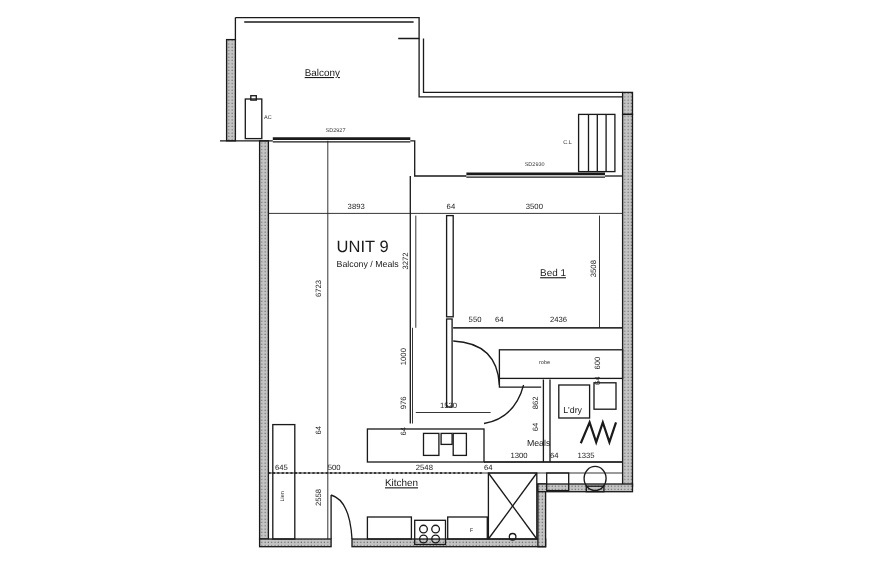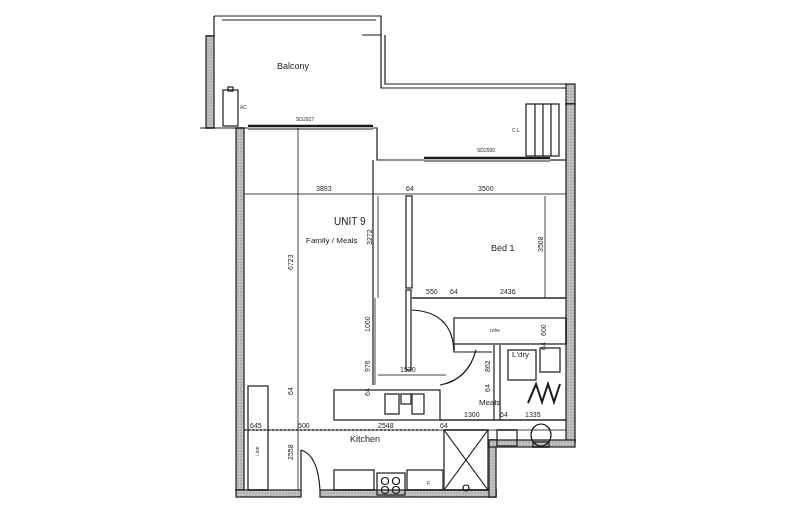--- a/index.html
+++ b/index.html
@@ -1,20 +1,20 @@
 <!DOCTYPE html>
 <html><head>
 <meta charset="utf-8">
 <style>
   html, body { margin:0; padding:0; background:#ffffff; }
   body { width:790px; height:527px; overflow:hidden; position:relative; font-family:"Liberation Sans", sans-serif; }
   svg { position:absolute; left:0; top:0; }
   .lbl { position:absolute; color:#1a1a1a; white-space:nowrap; font-family:"Liberation Sans", sans-serif; line-height:1; }
-  .room { font-size:9px; }
-  .title { font-size:10px;margin-left:28px; }
+  .room { font-size:9px;text-decoration:underline; }
+  .title { font-size:15px; }
   .sub { font-size:8px; }
   .dim { font-size:7px; color:#222; }
   .tiny { font-size:5px; color:#333; }
   .vert { transform-origin:left top; transform:rotate(-90deg); }
 </style>
 </head>
 <body>
 
 <svg width="790" height="527" viewBox="0 0 790 527" xmlns="http://www.w3.org/2000/svg">
   <defs>
@@ -126,25 +126,25 @@
       <line x1="375" y1="298" x2="375" y2="385"></line>
       <line x1="378" y1="375" x2="446" y2="375"></line>
       <line x1="244" y1="430" x2="566" y2="430"></line>
       <line x1="440" y1="420" x2="566" y2="420"></line>
     </g>
   </g>
 </svg>
 
 <div class="lbl room" style="left:277px;top:62px;">Balcony</div>
 <div class="lbl title" style="left:306px;top:217px;">UNIT 9</div>
-<div class="lbl sub" style="left:306px;top:237px;">Family / Meals</div>
+<div class="lbl sub" style="left:306px;top:237px;">Balcony / Meals</div>
 <div class="lbl room" style="left:463px;top:244px;margin-left:28px;">Bed 1</div>
 <div class="lbl room" style="left:350px;top:435px;">Kitchen</div>
 <div class="lbl sub" style="left:479px;top:399px;">Meals</div>
-<div class="lbl sub" style="left:512px;top:351px;">L'dry</div>
+<div class="lbl sub" style="left:512px;top:369px;">L'dry</div>
 <div class="lbl tiny" style="left:490px;top:328px;">robe</div>
 <div class="lbl tiny vert" style="left:255px;top:456px;">Lien</div>
 
 <div class="lbl tiny" style="left:240px;top:105px;">AC</div>
 <div class="lbl tiny" style="left:512px;top:128px;">C.L</div>
 <div class="lbl tiny" style="left:296px;top:117px;">SD2927</div>
 <div class="lbl tiny" style="left:477px;top:148px;">SD2930</div>
 <div class="lbl tiny" style="left:427px;top:481px;">F</div>
 
 <div class="lbl dim" style="left:316px;top:185px;">3893</div>

